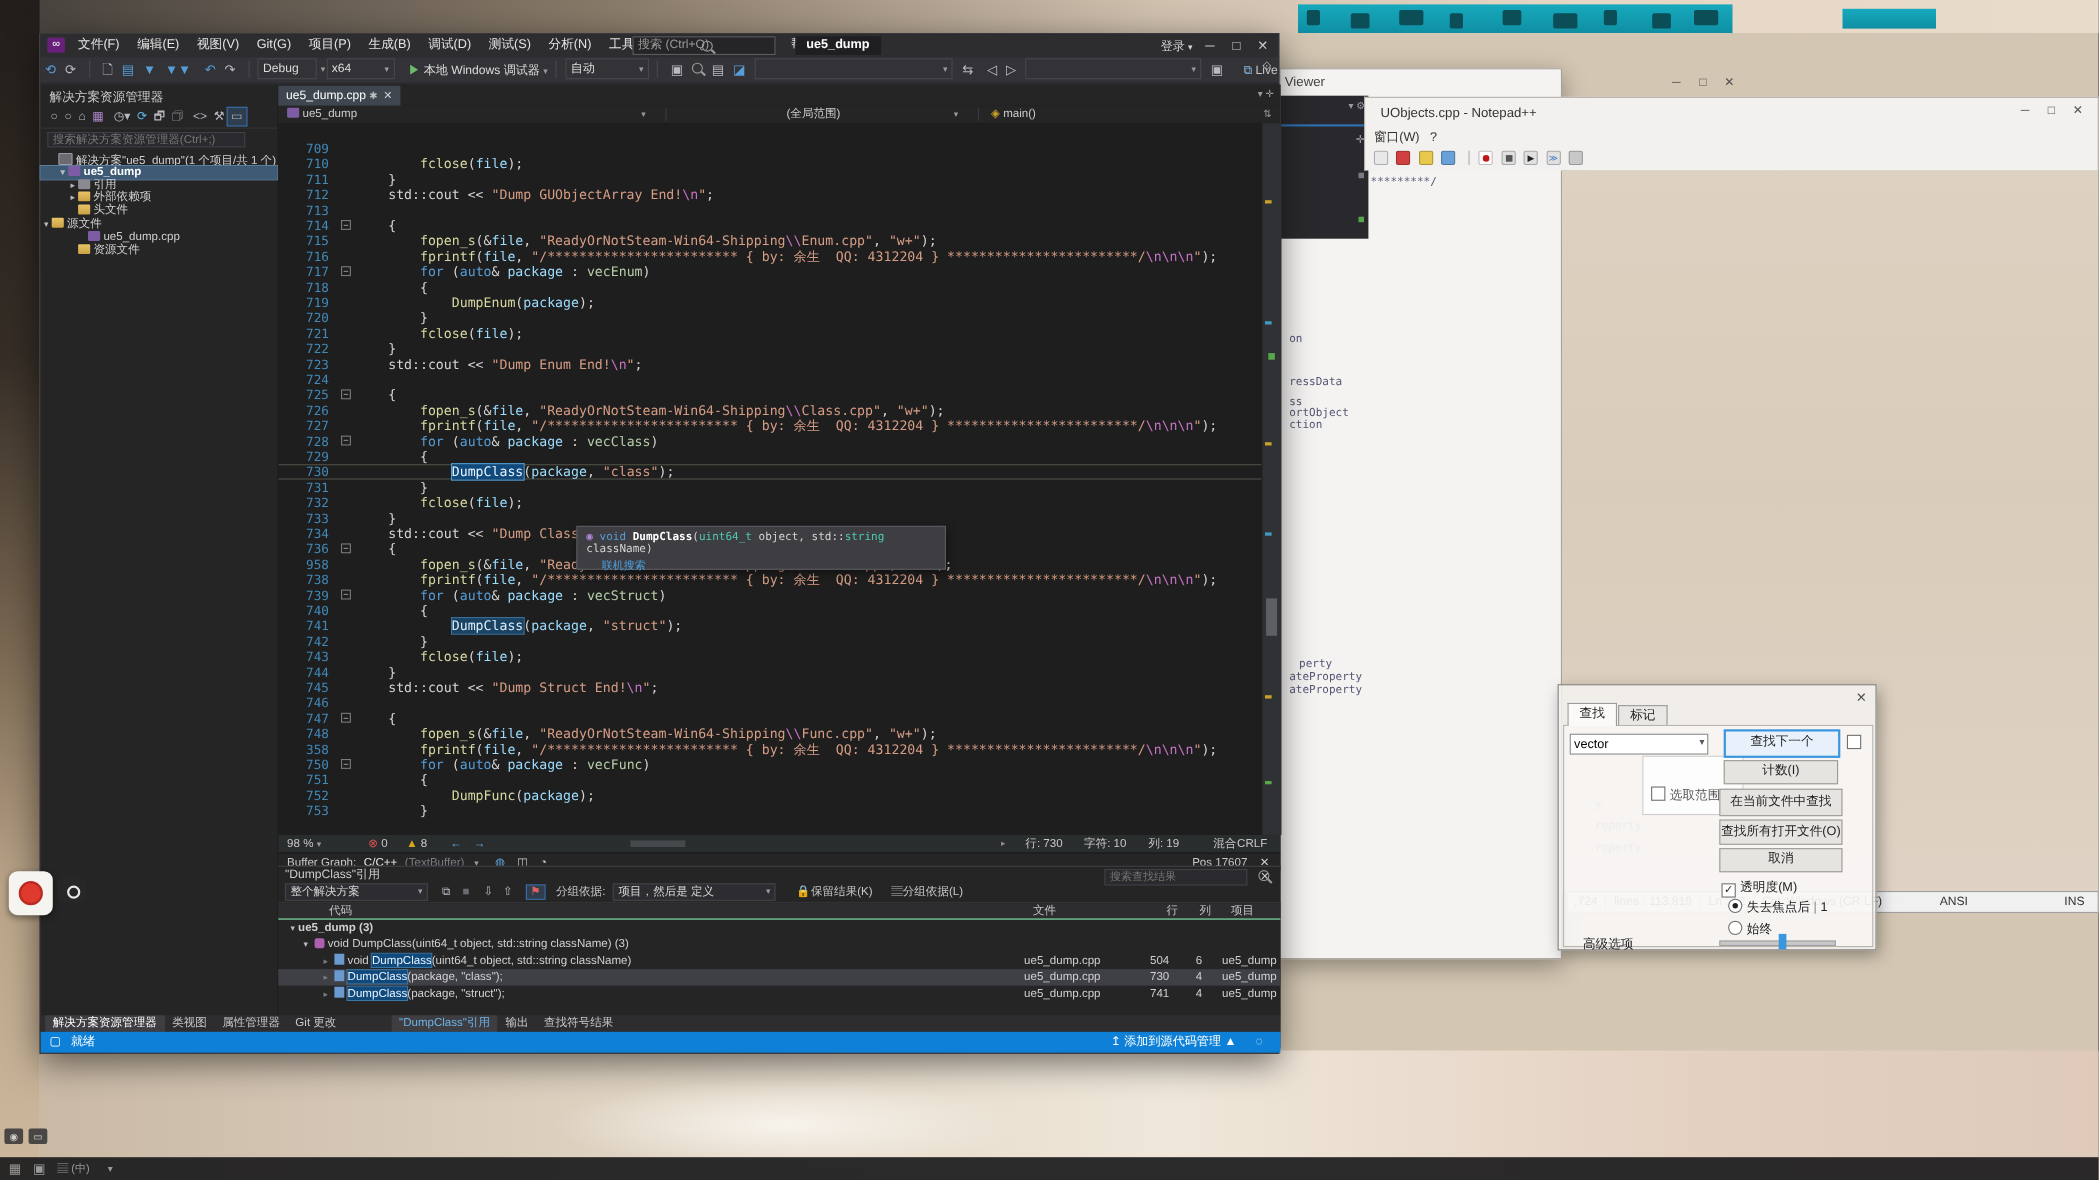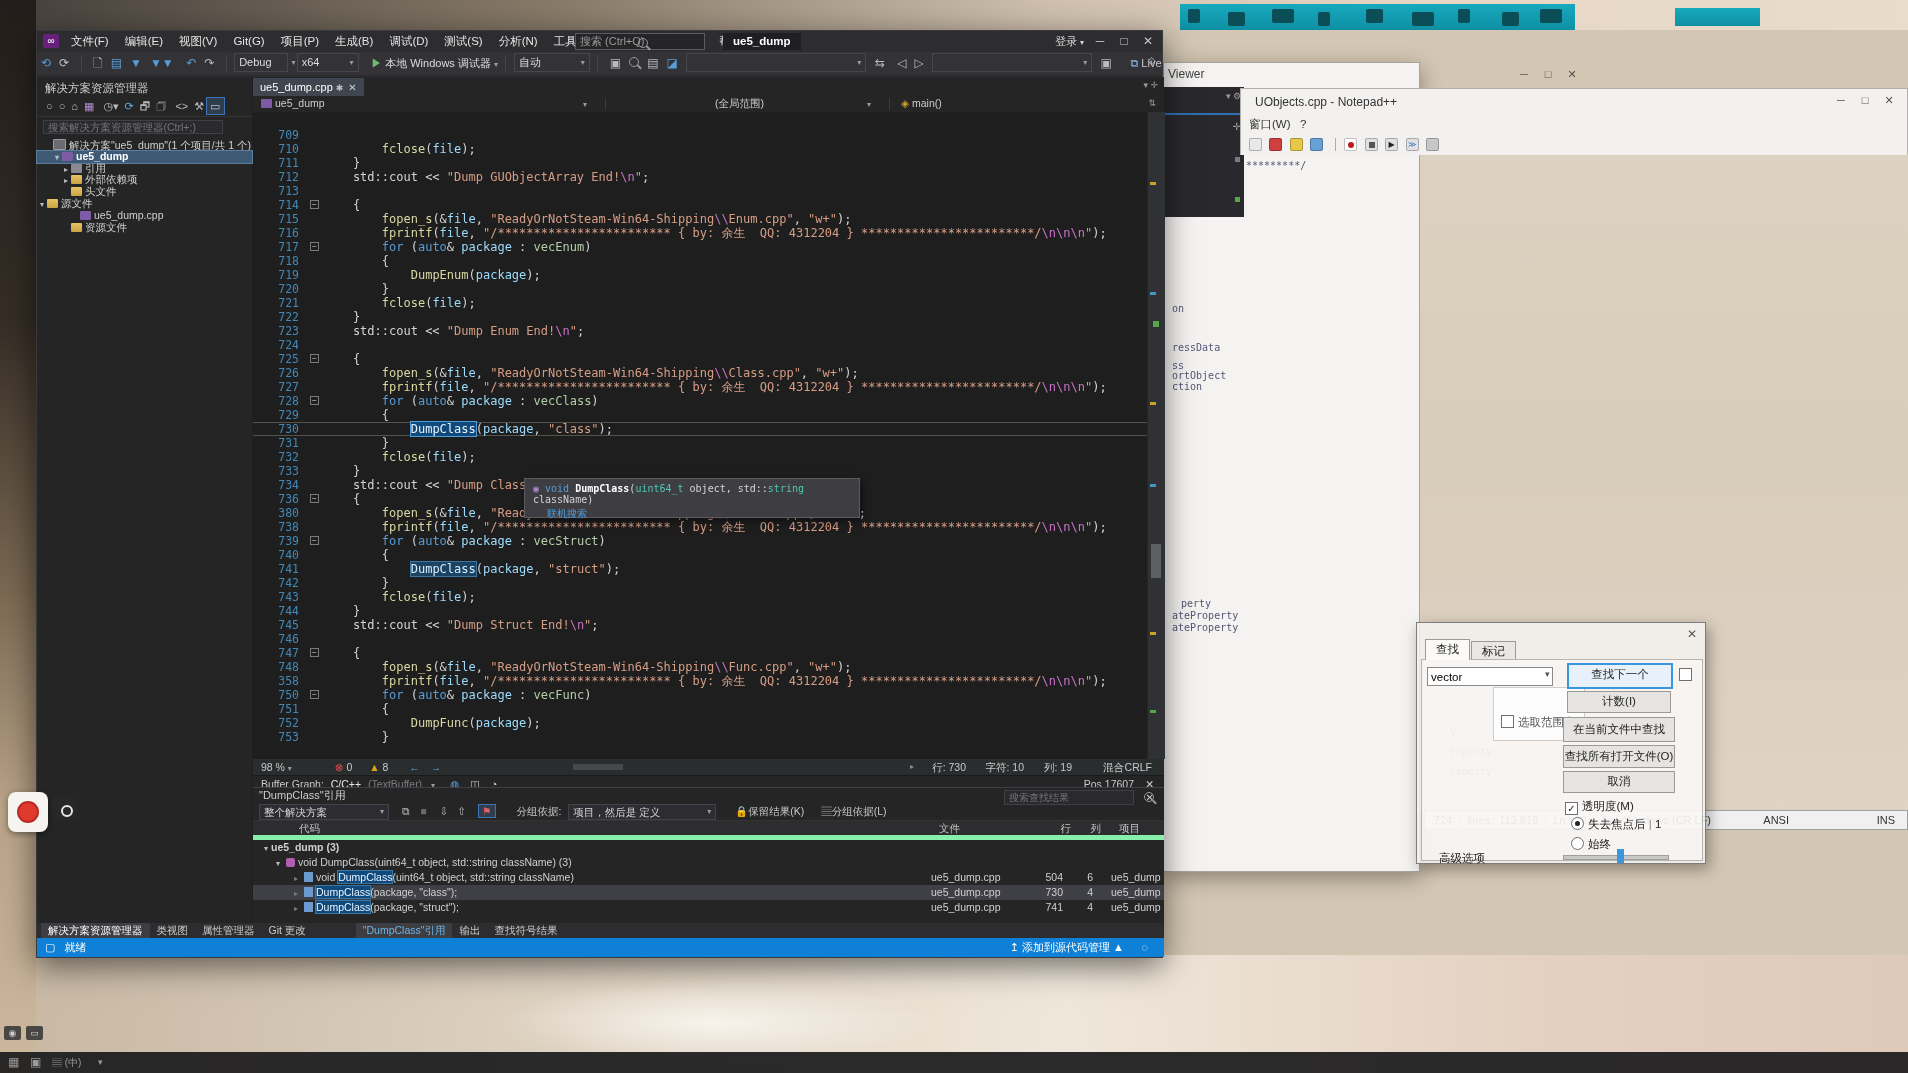--- a/index.html
+++ b/index.html
@@ -73,21 +73,21 @@
   .scroll{left:894px;top:35px;width:17px;height:647px;background:#2f3134;border-left:1px solid #26262a;}
   .smark{position:absolute;left:2px;width:6px;height:3px;}
   .sthumb{position:absolute;left:3px;width:10px;background:#5c6063;}
   .zoombar{left:0;top:682px;width:911px;height:16px;background:#2a2d2e;color:#c8c8c8;font-size:10.5px;line-height:16px;}
   .bufbar{left:0;top:698px;width:911px;height:16px;background:#252526;color:#c8c8c8;font-size:10.5px;line-height:16px;border-top:1px solid #1a1a1c;}
   
   #results{left:216px;top:756px;width:911px;height:136px;background:#252526;border-top:1px solid #3f3f46;}
   .fr-head{height:15px;color:#cccccc;font-size:11px;line-height:15px;padding-left:6px;}
   .fr-tools{height:17px;border-bottom:1px solid #333;color:#c0c0c6;font-size:10.5px;line-height:16px;white-space:nowrap;}
   .fr-combo{display:inline-block;background:#2d2d31;border:1px solid #434349;color:#d6d6d6;height:14px;line-height:14px;padding:0 4px;font-size:10.5px;vertical-align:middle;}
-  .fr-colhead{height:14px;background:#2d2d30;border-bottom:5px solid #86efac;color:#c2c2c2;font-size:10.5px;line-height:14px;display:flex;}
+  .fr-colhead{height:14px;background:#2d2d30;border-bottom:1px solid #86efac;color:#c2c2c2;font-size:10.5px;line-height:14px;display:flex;}
   .fr-row{height:15px;line-height:15px;font-size:10.5px;color:#d0d0d0;display:flex;white-space:nowrap;cursor:default;}
   .fr-row.sel{background:#3f3f46;}
   .fr-code{width:640px;overflow:hidden;}
   .fr-file{width:100px;} .fr-line{width:32px;text-align:right;} .fr-colv{width:30px;text-align:right;} .fr-proj{padding-left:18px;}
   .hlbox{background:#10497c;outline:1px solid #3b77a5;color:#e8f4ff;}
   .mico{display:inline-block;width:9px;height:9px;border-radius:2px;background:#b05fb0;margin:0 3px;vertical-align:-1px;}
   .dico{display:inline-block;width:9px;height:10px;background:#6a9ad0;margin:0 3px;vertical-align:-1px;}
   .fr-search{background:#2a2a2e;border:1px solid #3f3f46;color:#8a8a8a;font-size:10px;height:13px;line-height:13px;padding:0 4px;width:120px;}
   
   .btabs{left:0;top:892px;width:1127px;height:15px;background:#2d2d30;font-size:10.5px;line-height:15px;color:#c8c8c8;}
@@ -411,21 +411,21 @@
             <span class="ct mono"><span class="pl">    std::cout &lt;&lt; </span><span class="st">"Dump Class End!</span><span class="es">\n</span><span class="st">"</span><span class="pl">;</span></span>
           </div>
           <div class="cl">
             <span class="gut mono">736</span>
             <span class="foldc">
               <span class="fbox">−</span>
             </span>
             <span class="ct mono"><span class="pl">    {</span></span>
           </div>
           <div class="cl">
-            <span class="gut mono">380</span>
+            <span class="gut mono">958</span>
             <span class="foldc"></span>
             <span class="ct mono"><span class="pl">        </span><span class="fn">fopen_s</span><span class="pl">(&amp;</span><span class="vr">file</span><span class="pl">, </span><span class="st">"ReadyOrNotSteam-Win64-Shipping</span><span class="es">\\</span><span class="st">Struct.cpp"</span><span class="pl">, </span><span class="st">"w+"</span><span class="pl">);</span></span>
           </div>
           <div class="cl">
             <span class="gut mono">738</span>
             <span class="foldc"></span>
             <span class="ct mono"><span class="pl">        </span><span class="fn">fprintf</span><span class="pl">(</span><span class="vr">file</span><span class="pl">, </span><span class="st">"/************************ { by: 余生  QQ: 4312204 } ************************/</span><span class="es">\n\n\n</span><span class="st">"</span><span class="pl">);</span></span>
           </div>
           <div class="cl">
             <span class="gut mono">739</span>
@@ -559,21 +559,21 @@
         <span class="a" style="right:30px;top:2px;color:#9a9aa0;font-size:9px;">▾ ⊼</span>
         <span class="a" style="right:10px;top:2px;color:#d0d0d0;font-size:10px;">✕</span>
       </div>
       <div class="fr-tools">
         <span class="fr-combo" style="margin-left:6px;width:120px;"><span>整个解决方案</span><span class="tb-arrow" style="float:right;">▾</span></span>
         <span style="margin-left:10px;color:#b9b9c0;">⧉</span>
         <span style="margin-left:8px;color:#6a6a70;">■</span>
         <span style="margin-left:10px;color:#b9b9c0;">⇩</span>
         <span style="margin-left:6px;color:#b9b9c0;">⇧</span>
         <span style="margin-left:10px;outline:1px solid #3a76b5;background:#2f3e4e;padding:0 3px;color:#e06060;">⚑</span>
-        <span style="margin-left:19px;color:#c8c8c8;">分组依据:</span>
+        <span style="margin-left:8px;color:#c8c8c8;">分组依据:</span>
         <span class="fr-combo" style="margin-left:4px;width:138px;"><span>项目，然后是 定义</span><span class="tb-arrow" style="float:right;">▾</span></span>
         <span style="margin-left:16px;color:#c8a227;">🔒</span><span style="color:#c8c8c8;">保留结果(K)</span>
         <span style="margin-left:14px;color:#b9b9c0;">▤</span><span style="color:#c8c8c8;">分组依据(L)</span>
         <input class="fr-search a" style="right: 30px; top: 2px;" placeholder="搜索查找结果">
         <span class="a" style="right:10px;top:2px;"><span class="lens"></span></span>
       </div>
       <div class="fr-colhead">
         <span class="fr-code" style="padding-left:46px;">代码</span>
         <span class="fr-file">文件</span>
         <span class="fr-line">行</span>

